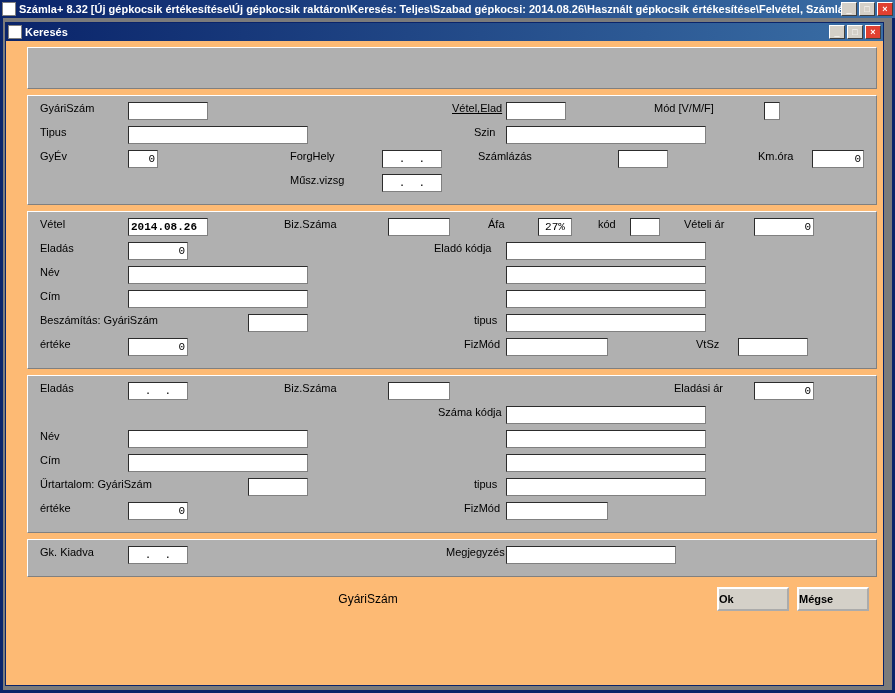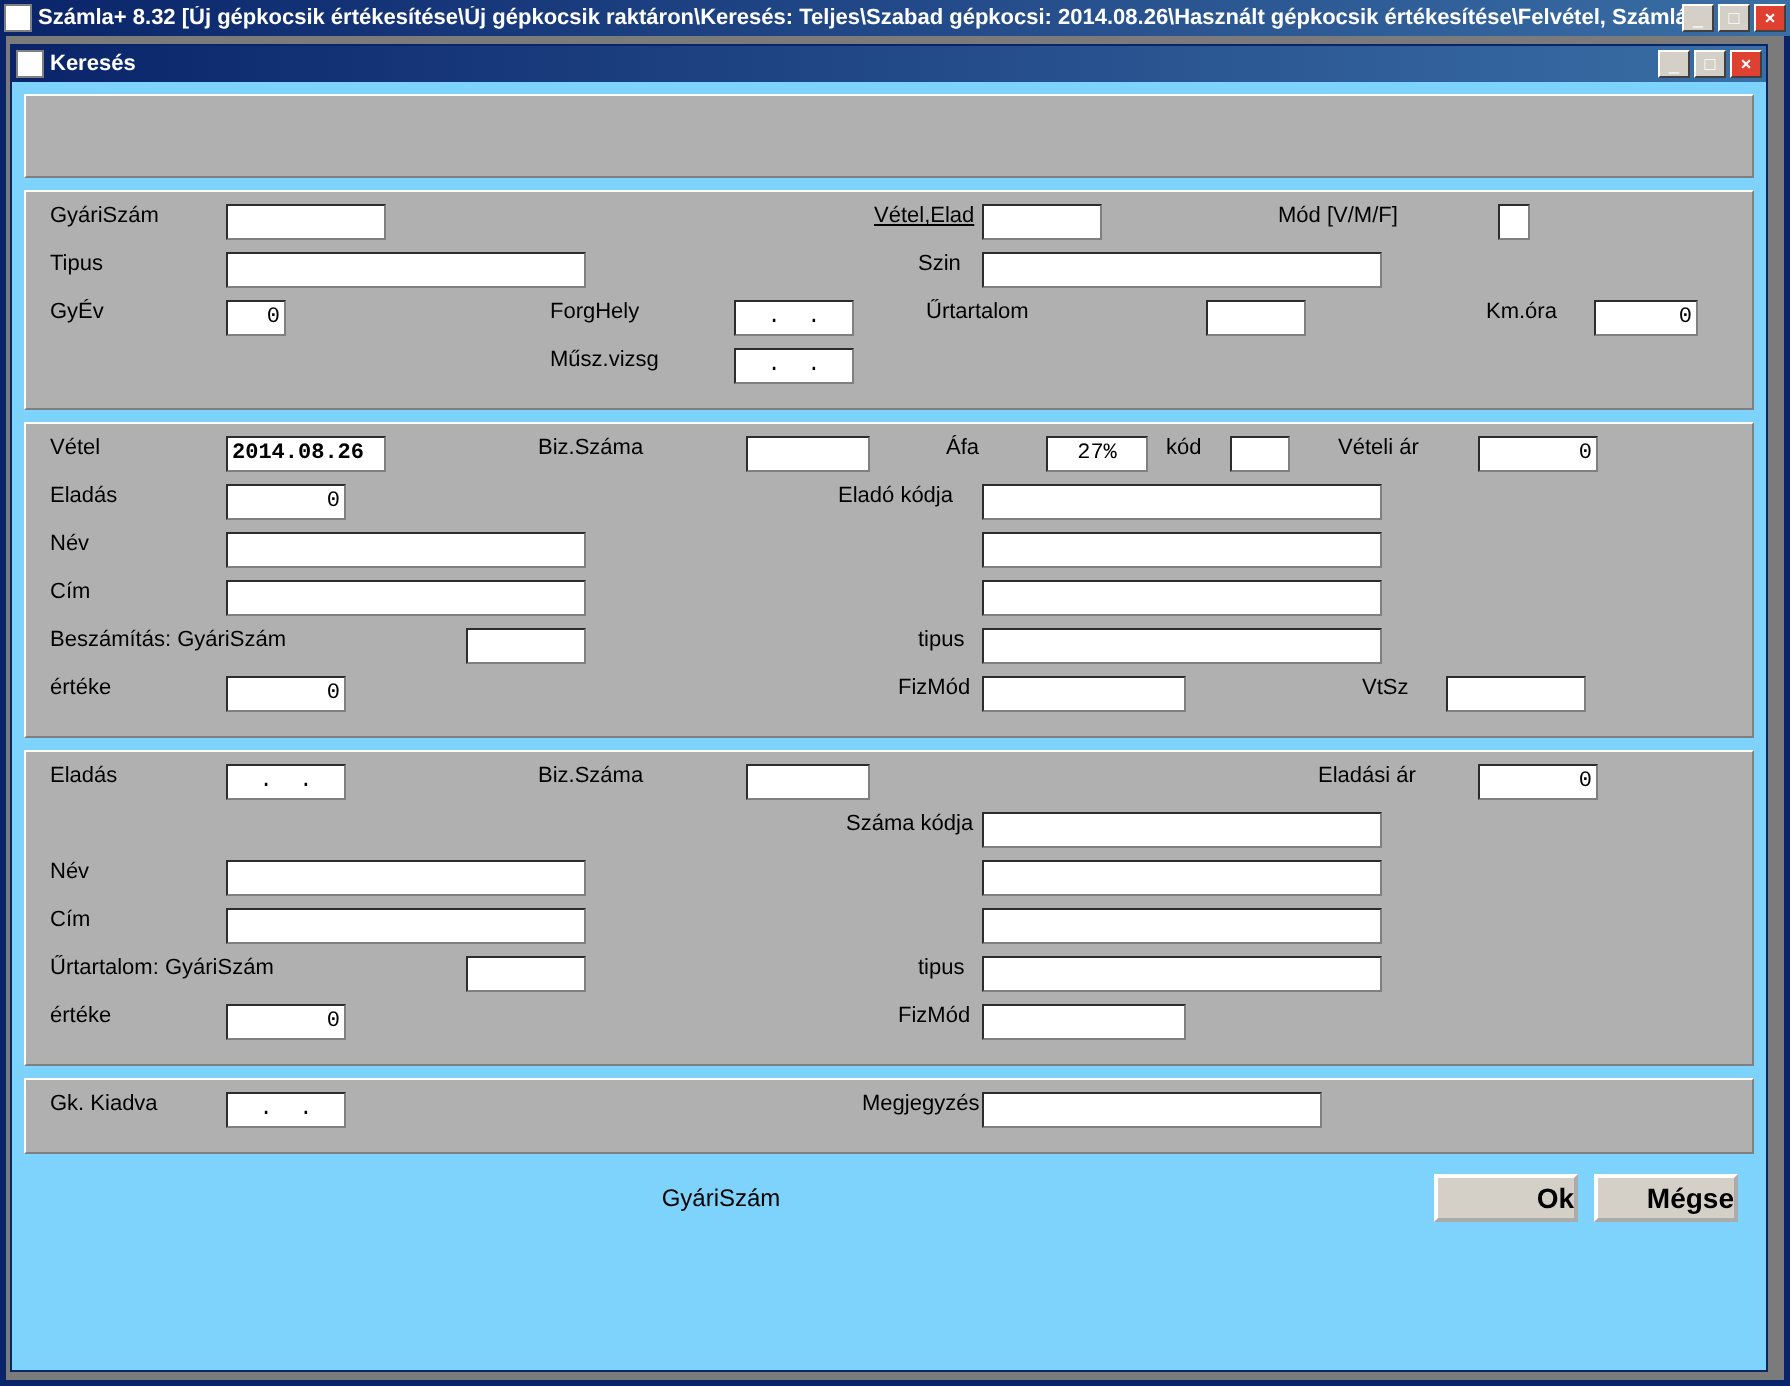--- a/index.html
+++ b/index.html
@@ -41,21 +41,21 @@
     color: #fff; display: flex; align-items: center; padding: 0 2px;
   }
   .child-titlebar .title-icon {
     width: 14px; height: 14px; background: #fff; margin-right: 3px;
     border: 1px solid #808080;
   }
   .child-titlebar .title-text { flex: 1; font-weight: bold; font-size: 11px; }
 
   .form-body {
     position: absolute; top: 18px; left: 0; right: 0; bottom: 0;
-    background: #7dd3fc; padding: 6px 6px 6px 6px;
+    background: #fdba74; padding: 6px 6px 6px 21px;
     display: flex; flex-direction: column; gap: 6px;
   }
 
   .panel {
     border: 1px solid #808080; border-top-color: #fff; border-left-color: #fff;
     background: #b0b0b0; padding: 6px 6px;
     position: relative;
   }
   .spacer-panel { height: 42px; }
   .lbl { color: #000; font-size: 11px; }
@@ -68,22 +68,22 @@
   .input.center { text-align: center; }
 
   
   .footer {
     height: 32px; display: flex; align-items: center; justify-content: flex-end;
     gap: 8px; padding-right: 8px;
   }
   .footer .status { flex: 1; text-align: center; font-size: 12px; }
   .btn {
     width: 72px; height: 24px; background: #d4d0c8;
-    border: 2px outset #fff; cursor: pointer; text-align: right;
-    line-height: 20px; font-size: 14px; font-weight: bold;
+    border: 2px outset #fff; cursor: pointer; text-align: left;
+    line-height: 20px; font-size: 11px; font-weight: bold;
   }
 
   
   .c-lbl-a { position: absolute; left: 6px; }
   .c-in-a  { position: absolute; left: 94px; }
   .c-lbl-b { position: absolute; left: 256px; }
   .c-in-b  { position: absolute; left: 348px; }
   .c-lbl-c { position: absolute; left: 420px; text-decoration: underline; }
   .c-in-c  { position: absolute; left: 472px; }
   .c-lbl-far { position: absolute; left: 724px; }
@@ -134,39 +134,39 @@
             <span class="lbl c-lbl-a">Tipus</span>
             <input class="input c-in-a" style="width: 180px;">
             <span class="lbl" style="position:absolute;left:440px">Szin</span>
             <input class="input c-in-c" style="width: 200px;">
           </div>
           <div class="prow">
             <span class="lbl c-lbl-a">GyÉv</span>
             <input class="input right c-in-a" style="width: 30px;" value="0">
             <span class="lbl c-lbl-b">ForgHely</span>
             <input class="input center c-in-b" style="width: 60px;" value="  .  .  ">
-            <span class="lbl" style="position:absolute;left:444px">Űrtartalom</span>
+            <span class="lbl" style="position:absolute;left:444px">Számlázás</span>
             <input class="input" style="position: absolute; left: 584px; width: 50px;">
             <span class="lbl c-lbl-far">Km.óra</span>
             <input class="input right" style="position: absolute; left: 778px; width: 52px;" value="0">
           </div>
           <div class="prow">
             <span class="lbl c-lbl-b">Műsz.vizsg</span>
             <input class="input center c-in-b" style="width: 60px;" value="  .  .  ">
           </div>
         </div>
 
         <div class="panel">
           <div class="prow">
             <span class="lbl c-lbl-a">Vétel</span>
             <input class="input c-in-a" style="width: 80px; font-weight: bold;" value="2014.08.26">
             <span class="lbl" style="position:absolute;left:250px">Biz.Száma</span>
             <input class="input" style="position: absolute; left: 354px; width: 62px;">
             <span class="lbl" style="position:absolute;left:454px">Áfa</span>
-            <input class="input center" style="position: absolute; left: 504px; width: 51px;" value="27%">
+            <input class="input center" style="position: absolute; left: 504px; width: 34px;" value="27%">
             <span class="lbl" style="position:absolute;left:564px">kód</span>
             <input class="input" style="position: absolute; left: 596px; width: 30px;">
             <span class="lbl" style="position:absolute;left:650px">Vételi ár</span>
             <input class="input right" style="position: absolute; left: 720px; width: 60px;" value="0">
           </div>
           <div class="prow">
             <span class="lbl c-lbl-a">Eladás</span>
             <input class="input right c-in-a" style="width: 60px;" value="0">
             <span class="lbl" style="position:absolute;left:400px">Eladó kódja</span>
             <input class="input c-in-c" style="width: 200px;">

